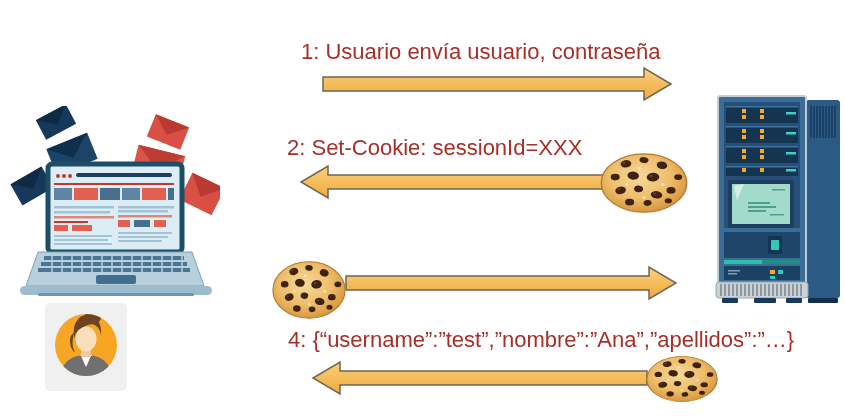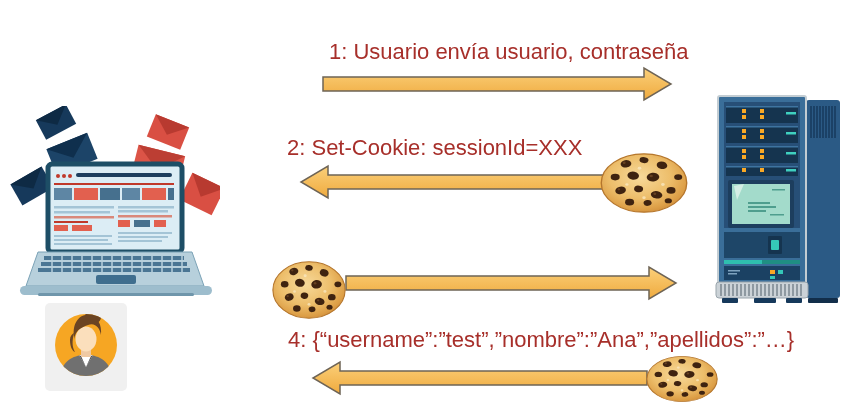--- a/index.html
+++ b/index.html
@@ -247,21 +247,21 @@
     <g stroke="#8E99A1" stroke-width="2">
       <path d="M9,190 V202 M13,190 V202 M17,190 V202 M21,190 V202 M25,190 V202 M29,190 V202 M33,190 V202 M37,190 V202 M41,190 V202 M45,190 V202 M49,190 V202 M53,190 V202 M57,190 V202 M61,190 V202 M65,190 V202 M69,190 V202 M73,190 V202 M77,190 V202 M81,190 V202 M85,190 V202 M89,190 V202"></path>
     </g>
     <g fill="#16395B">
       <rect x="10" y="204" width="16" height="5" rx="1"></rect>
       <rect x="42" y="204" width="22" height="5" rx="1"></rect>
       <rect x="74" y="204" width="16" height="5" rx="1"></rect>
     </g>
   </svg>
 
-  <div class="msg-label" style="left:301px;top:40px;margin-left:28px;">1: Usuario envía usuario, contraseña</div>
+  <div class="msg-label" style="left:301px;top:40px;">1: Usuario envía usuario, contraseña</div>
   <svg class="arrow" style="left:322px;top:66px;" width="350" height="36" viewBox="0 0 350 36">
     <polygon points="1,11 322,11 322,2 349,18 322,34 322,25 1,25" fill="url(#arrowGrad)" stroke="#6E6456" stroke-width="1.5" stroke-linejoin="miter"></polygon>
   </svg>
 
   <div class="msg-label" style="left:287px;top:136px;">2: Set-Cookie: sessionId=XXX</div>
   <svg class="arrow" style="left:300px;top:164px;" width="312" height="36" viewBox="0 0 312 36">
     <polygon points="311,11 28,11 28,2 1,18 28,34 28,25 311,25" fill="url(#arrowGrad)" stroke="#6E6456" stroke-width="1.5" stroke-linejoin="miter"></polygon>
   </svg>
   <svg class="cookie" style="left:599px;top:152px;" width="90" height="62" viewBox="0 0 100 84" preserveAspectRatio="none">
     <use href="#cookieSym"></use>

